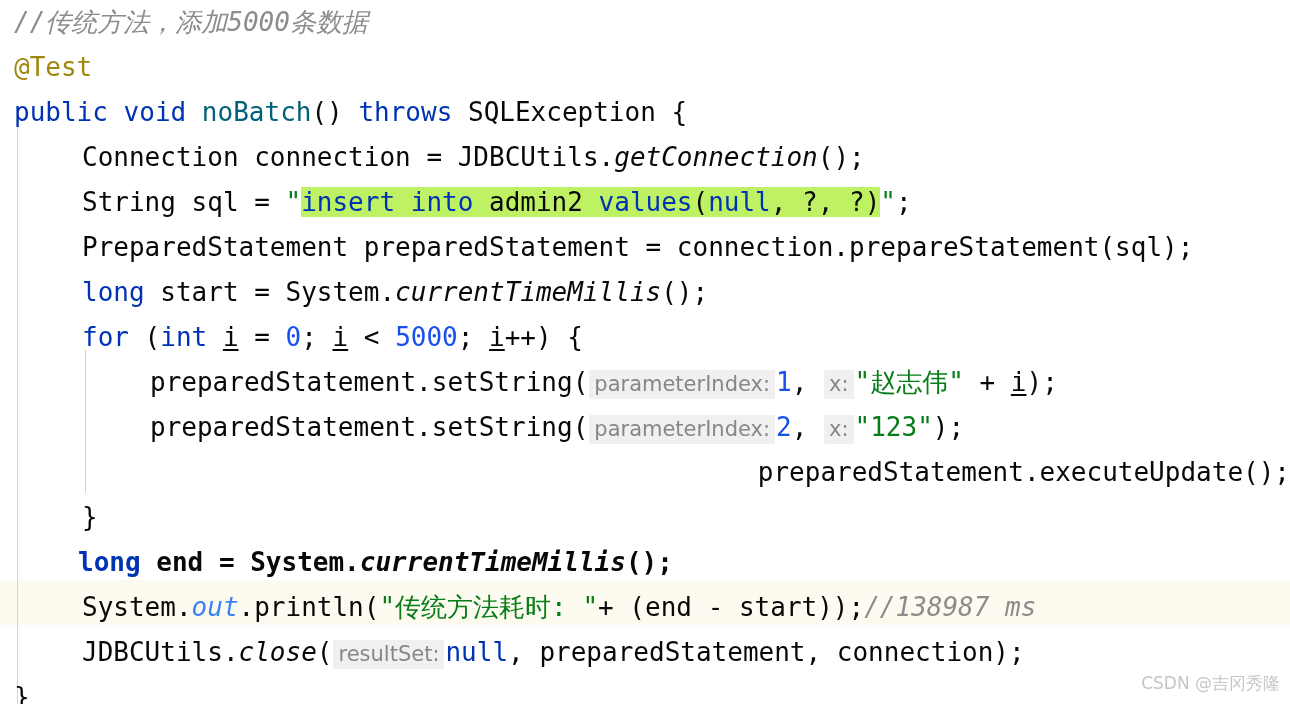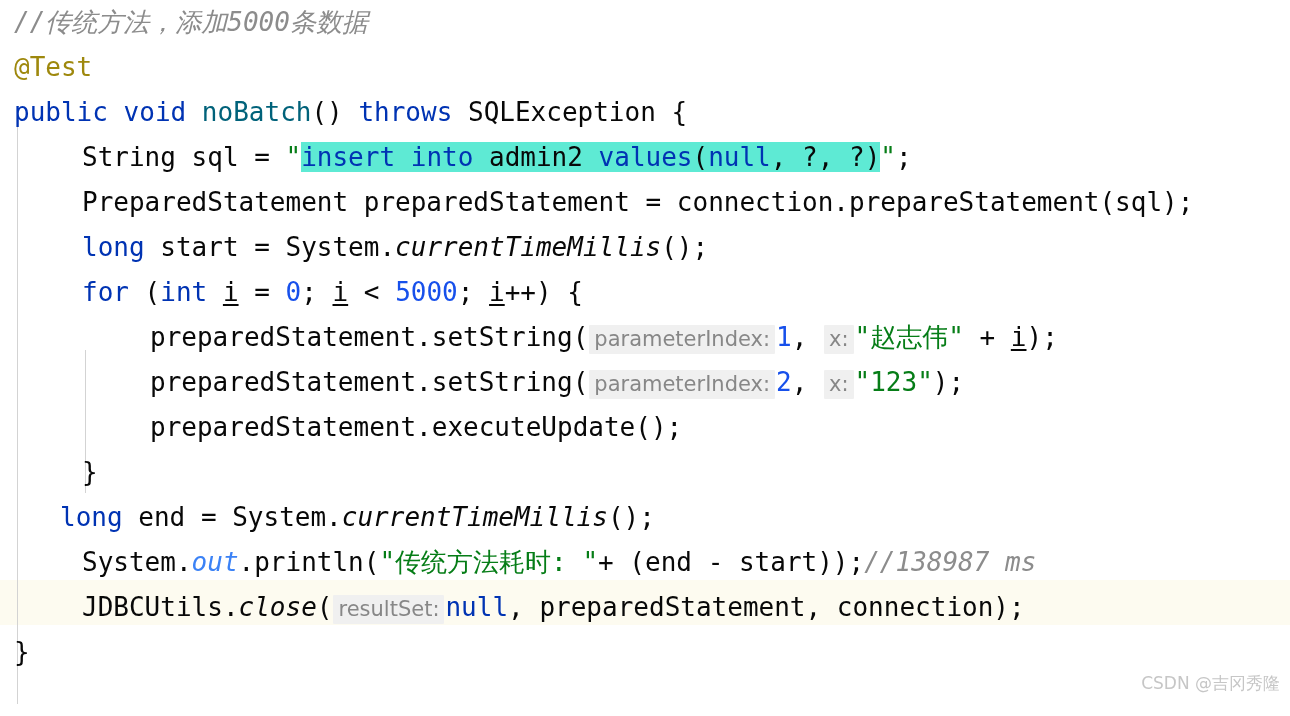--- a/index.html
+++ b/index.html
@@ -57,21 +57,21 @@
   .anno     { color: #9e880d; }          
   .method   { color: #00627a; }          
   .static-m { color: #080808; font-style: italic; }   
   .static-f { color: #3b82f6; font-style: italic; margin-top: 44px; }   
   .num      { color: #1750eb; }          
   .str      { color: #067d17; }          
   .cmt      { color: #8c8c8c; font-style: italic; }   
   .reassigned { text-decoration: underline; text-underline-offset: 3px; }
 
   
-  .sql-inject { background: #5eead4; }
+  .sql-inject { background: #bef264; }
   .sql-kw     { color: #0033b3; }
 
   
   .hint {
     font-family: "DejaVu Sans", "Liberation Sans", sans-serif;
     font-size: 21px;
     color: #878787;
     background: #f0f0f0;
     border-radius: 1px;
     padding: 2px 5px 3px 5px;
@@ -103,38 +103,39 @@
   <div class="indent-guide" style="left:85px; top:350px; height:143px;"></div>
 
   <div class="code-layer">
 
     <div class="line"><span class="cmt">//传统方法，添加5000条数据</span></div>
 
     <div class="line"><span class="anno">@Test</span></div>
 
     <div class="line"><span class="kw">public</span> <span class="kw">void</span> <span class="method">noBatch</span><span class="plain">()</span> <span class="kw">throws</span> <span class="plain">SQLException</span> <span class="plain">{</span></div>
 
+    <div class="line" style="padding-left:82px;"><span class="plain">Connection</span><span class="plain"> connection = </span><span class="plain">JDBCUtils</span><span class="plain">.</span><span class="static-m">getConnection</span><span class="plain">();</span></div>
 
     <div class="line" style="padding-left:82px;"><span class="plain">String</span><span class="plain"> sql = </span><span class="str">"</span><span class="sql-inject"><span class="sql-kw">insert into</span><span class="plain"> admin2 </span><span class="sql-kw">values</span><span class="plain">(</span><span class="sql-kw">null</span><span class="plain">, ?, ?)</span></span><span class="str">"</span><span class="plain">;</span></div>
 
     <div class="line" style="padding-left:82px;"><span class="plain">PreparedStatement preparedStatement = connection.prepareStatement(sql);</span></div>
 
     <div class="line" style="padding-left:82px;"><span class="kw">long</span><span class="plain"> start = System.</span><span class="static-m">currentTimeMillis</span><span class="plain">();</span></div>
 
     <div class="line" style="padding-left:82px;"><span class="kw">for</span><span class="plain"> (</span><span class="kw">int</span> <span class="plain reassigned">i</span><span class="plain"> = </span><span class="num">0</span><span class="plain">; </span><span class="plain reassigned">i</span><span class="plain"> &lt; </span><span class="num">5000</span><span class="plain">; </span><span class="plain reassigned">i</span><span class="plain">++) {</span></div>
 
     <div class="line" style="padding-left:150px;"><span class="plain">preparedStatement.setString(</span><span class="hint">parameterIndex:</span><span class="num">1</span><span class="plain">, </span><span class="hint">x:</span><span class="str">"赵志伟"</span><span class="plain"> + </span><span class="plain reassigned">i</span><span class="plain">);</span></div>
 
     <div class="line" style="padding-left:150px;"><span class="plain">preparedStatement.setString(</span><span class="hint">parameterIndex:</span><span class="num">2</span><span class="plain">, </span><span class="hint">x:</span><span class="str">"123"</span><span class="plain">);</span></div>
 
-    <div class="line" style="padding-left:150px;"><span class="plain">preparedStatement.executeUpdate();</span></div>
+    <div class="line" style="padding-left:150px;text-align:right;"><span class="plain">preparedStatement.executeUpdate();</span></div>
 
     <div class="line" style="padding-left:82px;"><span class="plain">}</span></div>
 
-    <div class="line" style="padding-left:60px;"><span class="kw">long</span><span class="plain"> end = System.</span><span class="static-m">currentTimeMillis</span><span class="plain">();</span></div>
+    <div class="line" style="padding-left:78px;font-weight:bold;"><span class="kw">long</span><span class="plain"> end = System.</span><span class="static-m">currentTimeMillis</span><span class="plain">();</span></div>
 
     <div class="line" style="padding-left:82px;"><span class="plain">System.</span><span class="static-f">out</span><span class="plain">.println(</span><span class="str">"传统方法耗时: "</span><span class="plain">+ (end - start));</span><span class="cmt">//138987 ms</span></div>
 
     <div class="line" style="padding-left:82px;"><span class="plain">JDBCUtils</span><span class="plain">.</span><span class="static-m">close</span><span class="plain">(</span><span class="hint">resultSet:</span><span class="kw">null</span><span class="plain">, preparedStatement, connection);</span></div>
 
     <div class="line" style="padding-left:14px;"><span class="plain">}</span></div>
 
   </div>
 
   <div class="watermark">CSDN @吉冈秀隆</div>

